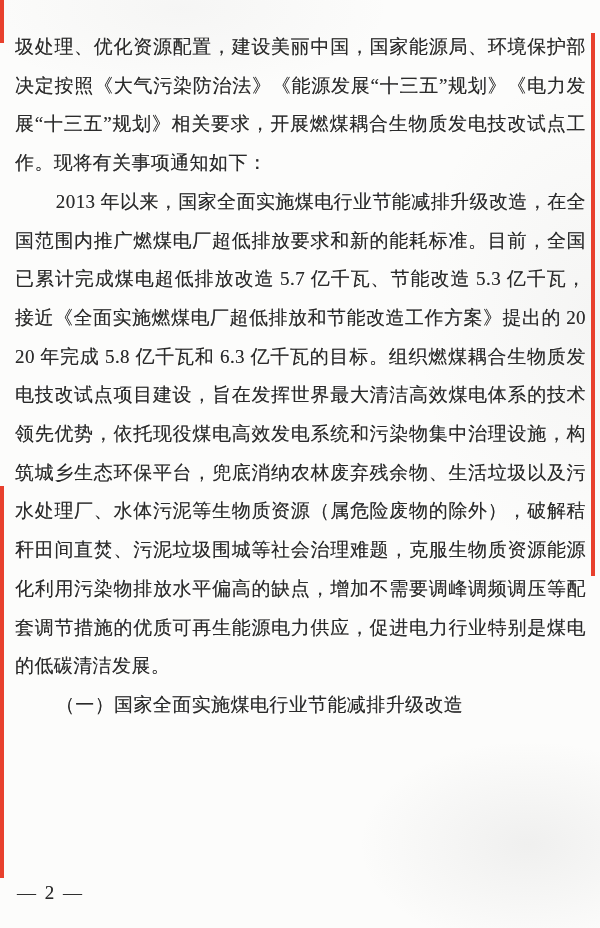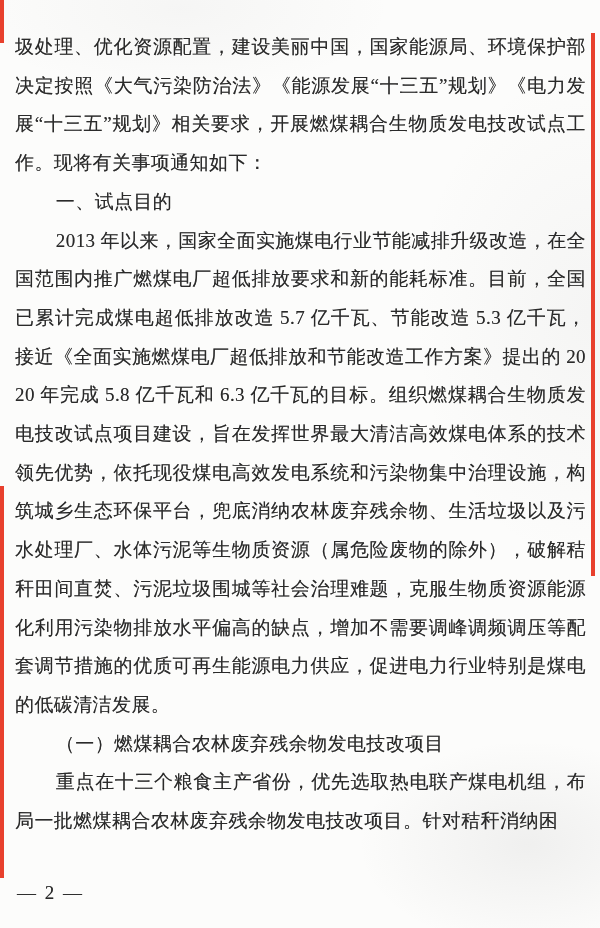--- a/index.html
+++ b/index.html
@@ -50,21 +50,19 @@
 <body>
 
 <div class="page">
 
   <div class="red-mark red-top-left" style="background: rgb(232, 64, 45);"></div>
   <div class="red-mark red-right" style="background: rgb(232, 64, 45);"></div>
   <div class="red-mark red-left" style="background: rgb(232, 64, 45);"></div>
 
   <div class="doc" style="color: rgb(42, 42, 42);">
     <p class="para">圾处理、优化资源配置，建设美丽中国，国家能源局、环境保护部决定按照《大气污染防治法》《能源发展“十三五”规划》《电力发展“十三五”规划》相关要求，开展燃煤耦合生物质发电技改试点工作。现将有关事项通知如下：</p>
-    <p class="para indent">一、试点目的</p>
     <p class="para indent">2013 年以来，国家全面实施煤电行业节能减排升级改造，在全国范围内推广燃煤电厂超低排放要求和新的能耗标准。目前，全国已累计完成煤电超低排放改造 5.7 亿千瓦、节能改造 5.3 亿千瓦，接近《全面实施燃煤电厂超低排放和节能改造工作方案》提出的 2020 年完成 5.8 亿千瓦和 6.3 亿千瓦的目标。组织燃煤耦合生物质发电技改试点项目建设，旨在发挥世界最大清洁高效煤电体系的技术领先优势，依托现役煤电高效发电系统和污染物集中治理设施，构筑城乡生态环保平台，兜底消纳农林废弃残余物、生活垃圾以及污水处理厂、水体污泥等生物质资源（属危险废物的除外），破解秸秆田间直焚、污泥垃圾围城等社会治理难题，克服生物质资源能源化利用污染物排放水平偏高的缺点，增加不需要调峰调频调压等配套调节措施的优质可再生能源电力供应，促进电力行业特别是煤电的低碳清洁发展。</p>
-    <p class="para indent">（一）燃煤耦合农林废弃残余物发电技改项目</p>
-    <p class="para indent">重点在十三个粮食主产省份，优先选取热电联产煤电机组，布局一批燃煤耦合农林废弃残余物发电技改项目。针对秸秆消纳困</p>
+    <p class="para indent">（一）国家全面实施煤电行业节能减排升级改造</p>
   </div>
 
   <div class="page-num" style="color: rgb(42, 42, 42);">— 2 —</div>
 
 </div>
 
 </body></html>

